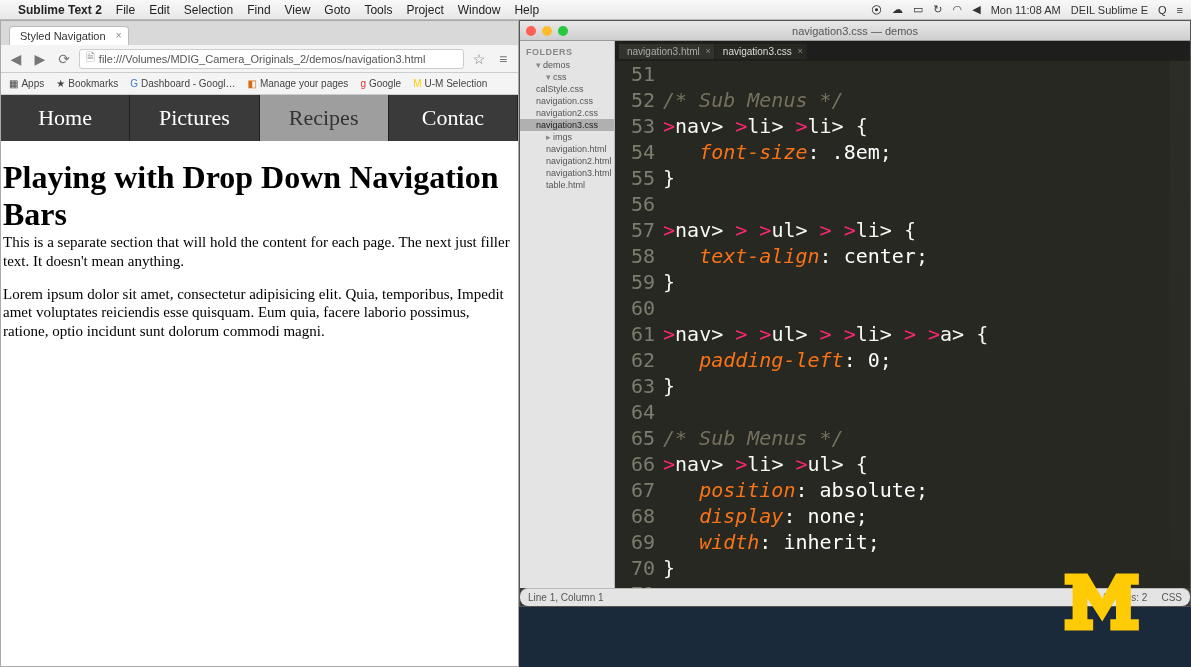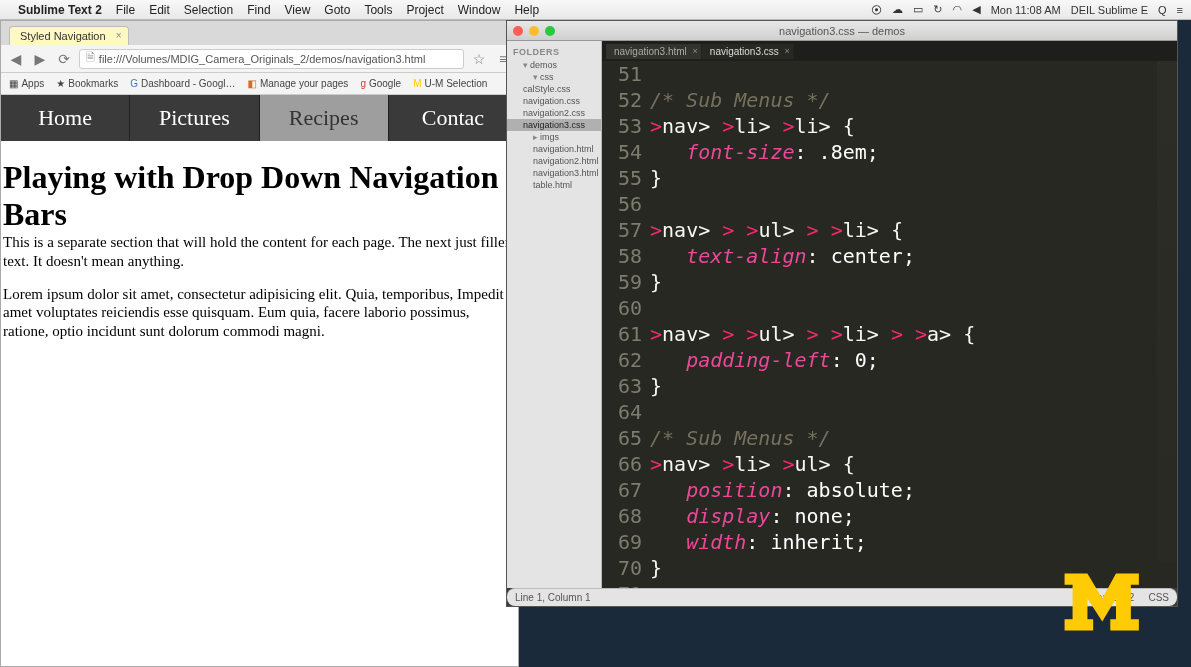--- a/index.html
+++ b/index.html
@@ -43,21 +43,21 @@
   flex-direction: column;
 }
 .chrome-tabs {
   height: 24px;
   background: #d9d9d9;
   display: flex;
   align-items: flex-end;
   padding-left: 8px;
 }
 .chrome-tab {
-  background: #fef9c3;
+  background: #ffffff;
   border: 1px solid #bbb;
   border-bottom: none;
   border-radius: 4px 4px 0 0;
   padding: 3px 22px 3px 10px;
   font-size: 11px;
   color: #333;
   position: relative;
 }
 .chrome-tab .x { position: absolute; right: 6px; top: 3px; color: #888; font-size: 10px; }
 .chrome-toolbar {
@@ -123,21 +123,21 @@
   padding: 18px 4px 4px 2px;
   font-family: "Times New Roman", serif;
   color: #000;
 }
 .page-body h1 { font-size: 32px; font-weight: bold; }
 .page-body p { font-size: 15px; margin-bottom: 14px; line-height: 1.25; }
 
 
 .sublime {
   position: absolute;
-  left: 506px;
+  left: 519px;
   top: 20px;
   width: 672px;
   height: 587px;
   background: #3a3a3a;
   border: 1px solid #555;
   display: flex;
   flex-direction: column;
 }
 .sub-title {
   height: 20px;
@@ -208,21 +208,21 @@
 .gutter {
   width: 48px;
   text-align: right;
   color: #7d7d6f;
   padding-right: 8px;
   user-select: none;
 }
 .code { flex:1; white-space: pre; color:#f8f8f2; }
 .c-com{color:#75715e;font-style:italic}
 .c-tag{color:#f92672}
-.c-prop{color:#ec4899;font-style:italic}
+.c-prop{color:#f97316;font-style:italic}
 .c-val{color:#fff}
 .c-punc{color:#f8f8f2}
 .c-op{color:#f92672}
 
 .minimap{position:absolute;right:0;top:20px;width:20px;height:500px;background:linear-gradient(#2f3029 0%,#2a2b25 100%);opacity:0.6}
 
 .statusbar{
   height:18px;
   background:#e4e4e4;
   border-top:1px solid #bbb;

